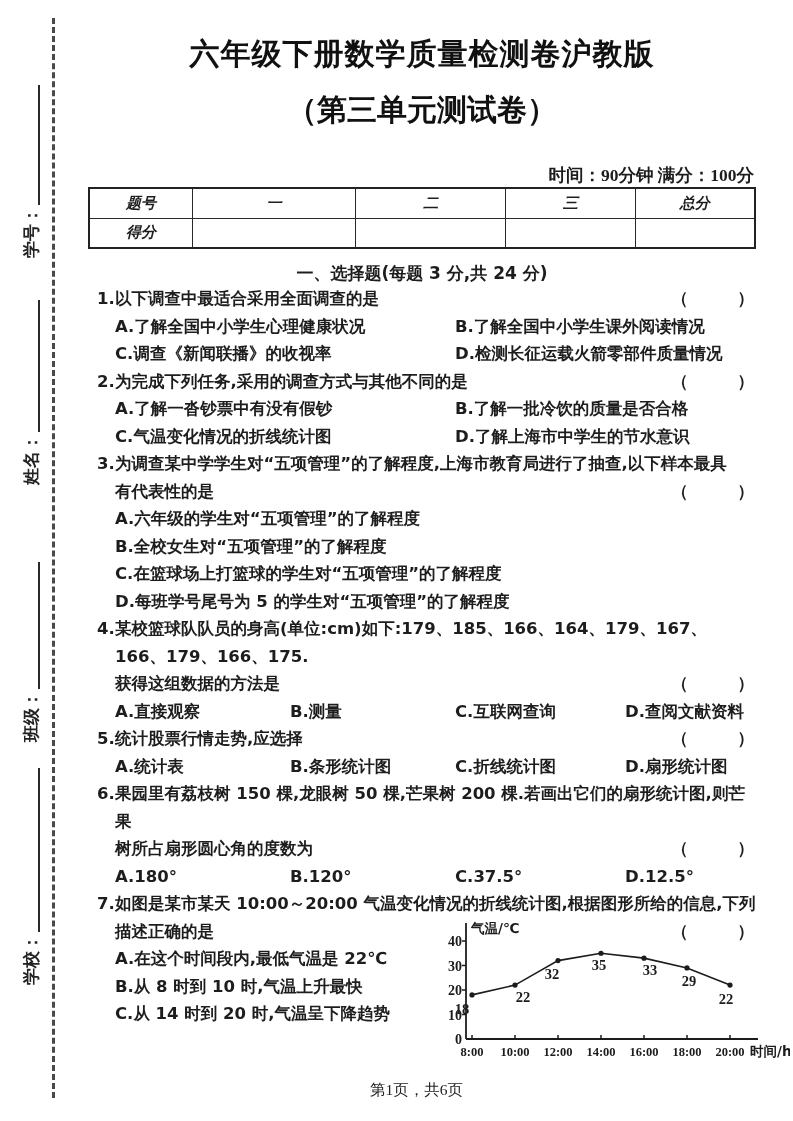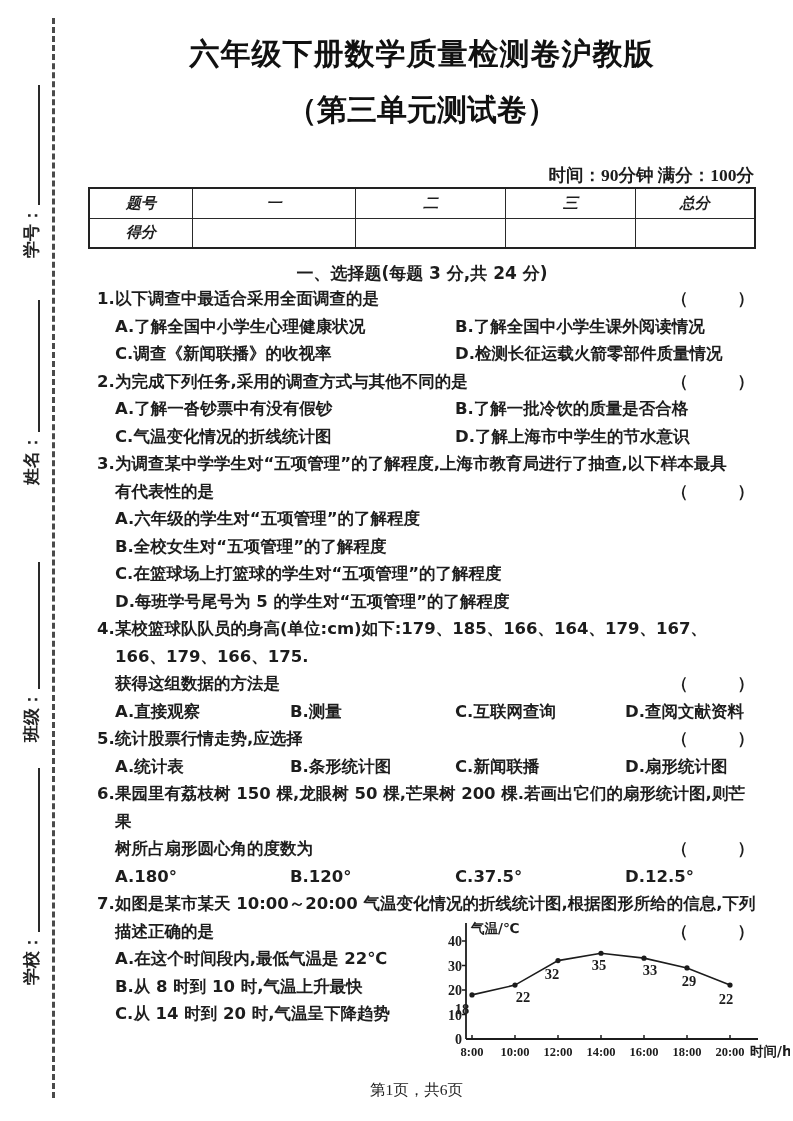--- a/index.html
+++ b/index.html
@@ -170,21 +170,21 @@
 
     <div class="question">
       <div class="q-line">
         <span class="q-num">5.</span>
         <span class="q-text">统计股票行情走势,应选择</span>
         <span class="q-bracket">（　　　）</span>
       </div>
       <div class="opts opts-4col">
         <span class="option">A.统计表</span>
         <span class="option">B.条形统计图</span>
-        <span class="option">C.新闻联播</span>
+        <span class="option">C.折线统计图</span>
         <span class="option">D.扇形统计图</span>
       </div>
     </div>
 
     <div class="question">
       <div class="q-line">
         <span class="q-num">6.</span>
         <span class="q-text">果园里有荔枝树 150 棵,龙眼树 50 棵,芒果树 200 棵.若画出它们的扇形统计图,则芒果</span>
       </div>
       <div class="q-line q-cont">

